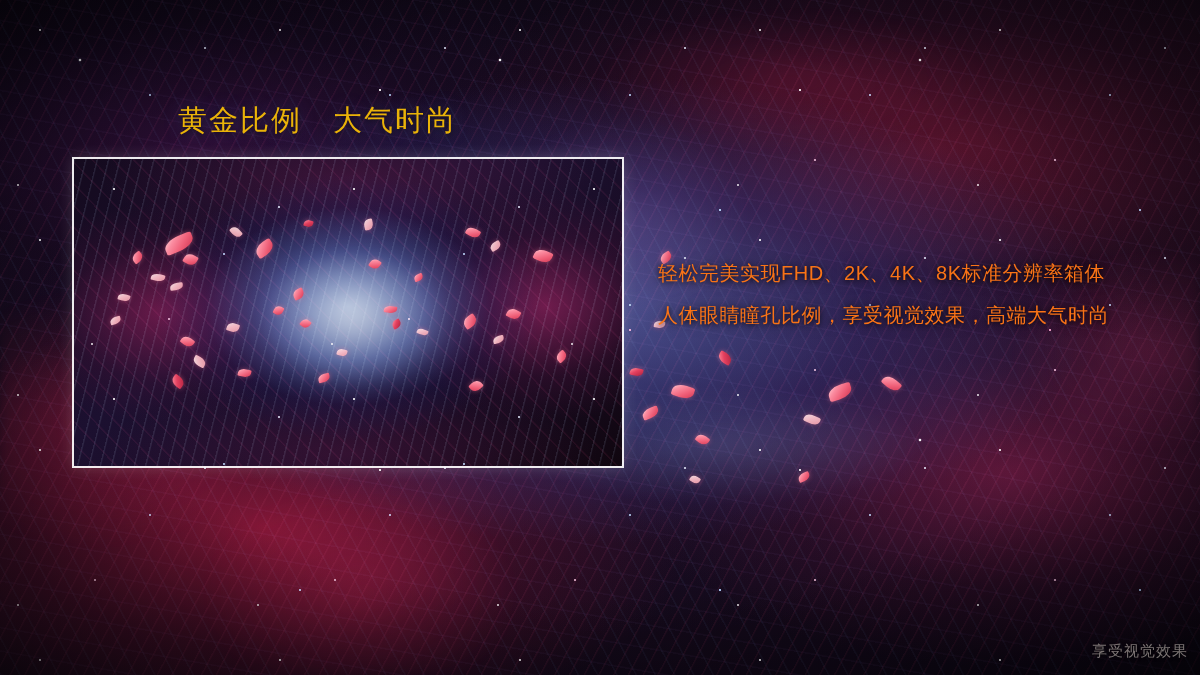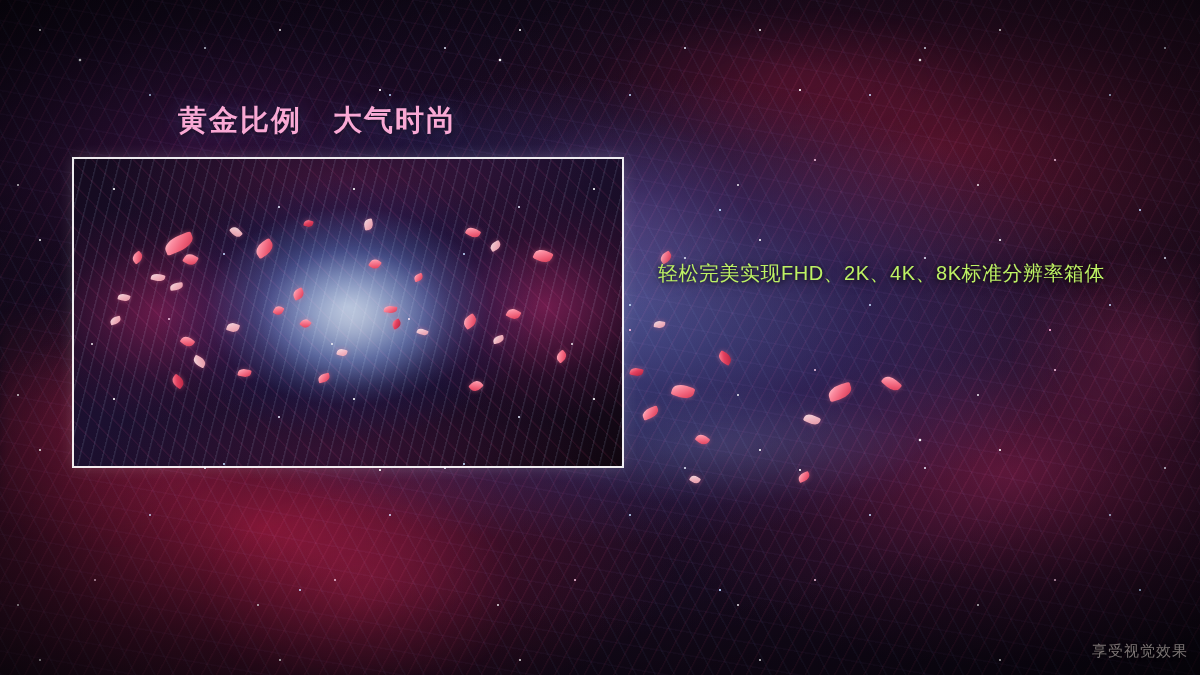--- a/index.html
+++ b/index.html
@@ -134,33 +134,33 @@
     background:linear-gradient(140deg,#ffeef0 0%,#ffc3cc 45%,#f29aa8 100%);
     opacity:.92;
   }
   .petal.deep{
     background:linear-gradient(140deg,#ff9aa8 0%,#e4405f 45%,#a81f3c 100%);
   }
 
   
   #title{
     position:absolute;left:178px;top:101px;
-    color:#f9a8d4;
+    color:#eab308;
     font-size:29px;
     letter-spacing:2px;
-    font-weight:700;
+    font-weight:400;
     white-space:pre;
     text-shadow:0 1px 6px rgba(0,0,0,.75), 0 0 18px rgba(120,140,255,.35);
   }
   #body-copy{
     position:absolute;left:658px;top:252px;
     width:520px;
   }
   #body-copy .line{
-    color:#bef264;
+    color:#f97316;
     font-size:20px;
     line-height:42px;
     letter-spacing:.5px;
     white-space:nowrap;
     text-shadow:0 1px 5px rgba(0,0,0,.8), 0 0 14px rgba(0,0,0,.5);
   }
   #watermark{
     position:absolute;right:12px;bottom:14px;
     color:rgba(196,186,180,0.62);
     font-size:15px;
@@ -239,17 +239,18 @@
         <div class="petal" style="left: 79%; top: 49%; width: 13px; height: 10px; transform: rotate(28deg);"></div>
         <div class="petal pale" style="left: 76.5%; top: 57.5%; width: 11px; height: 7px; transform: rotate(-14deg);"></div>
         <div class="petal" style="left: 72.5%; top: 72%; width: 10px; height: 12px; transform: rotate(46deg);"></div>
         <div class="petal" style="left: 88%; top: 63%; width: 11px; height: 9px; transform: rotate(-42deg);"></div>
         <div class="petal pale" style="left: 48%; top: 62%; width: 10px; height: 7px; transform: rotate(18deg);"></div>
       </div>
   </div>
 
   <div id="body-copy">
     <div class="line">轻松完美实现FHD、2K、4K、8K标准分辨率箱体</div>
+    <div class="line">人体眼睛瞳孔比例，享受视觉效果，高端大气时尚</div>
   </div>
 
   <div id="watermark">享受视觉效果</div>
 
 </div>
 
 </body></html>

